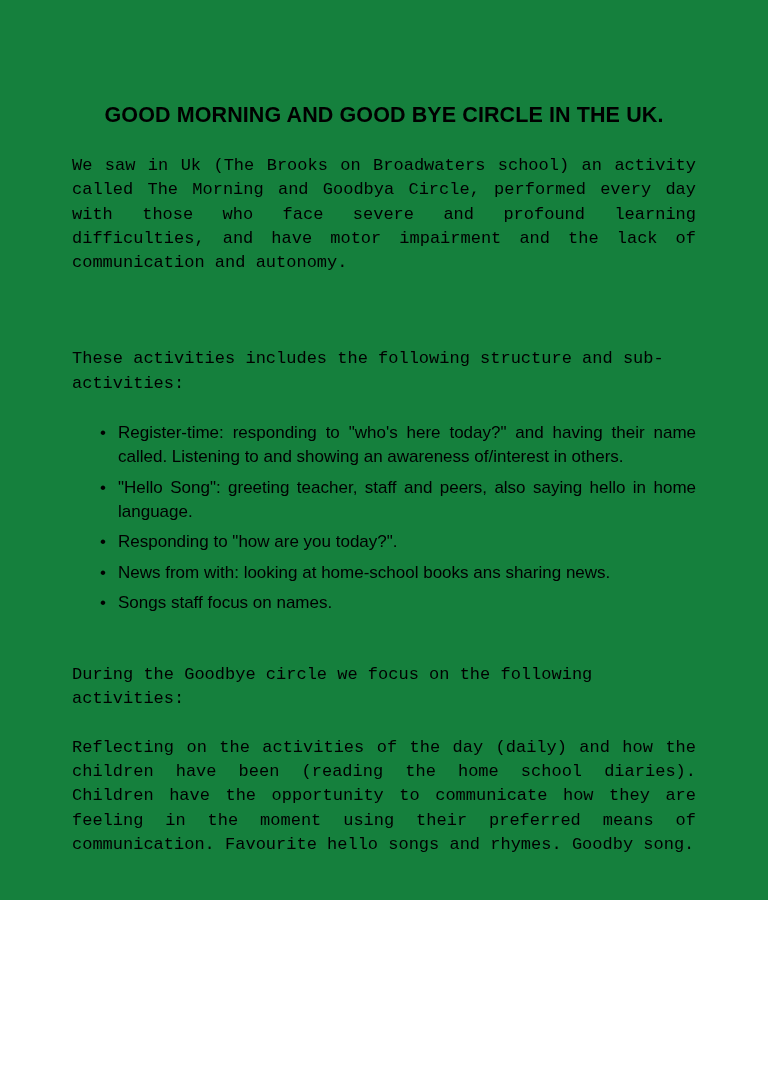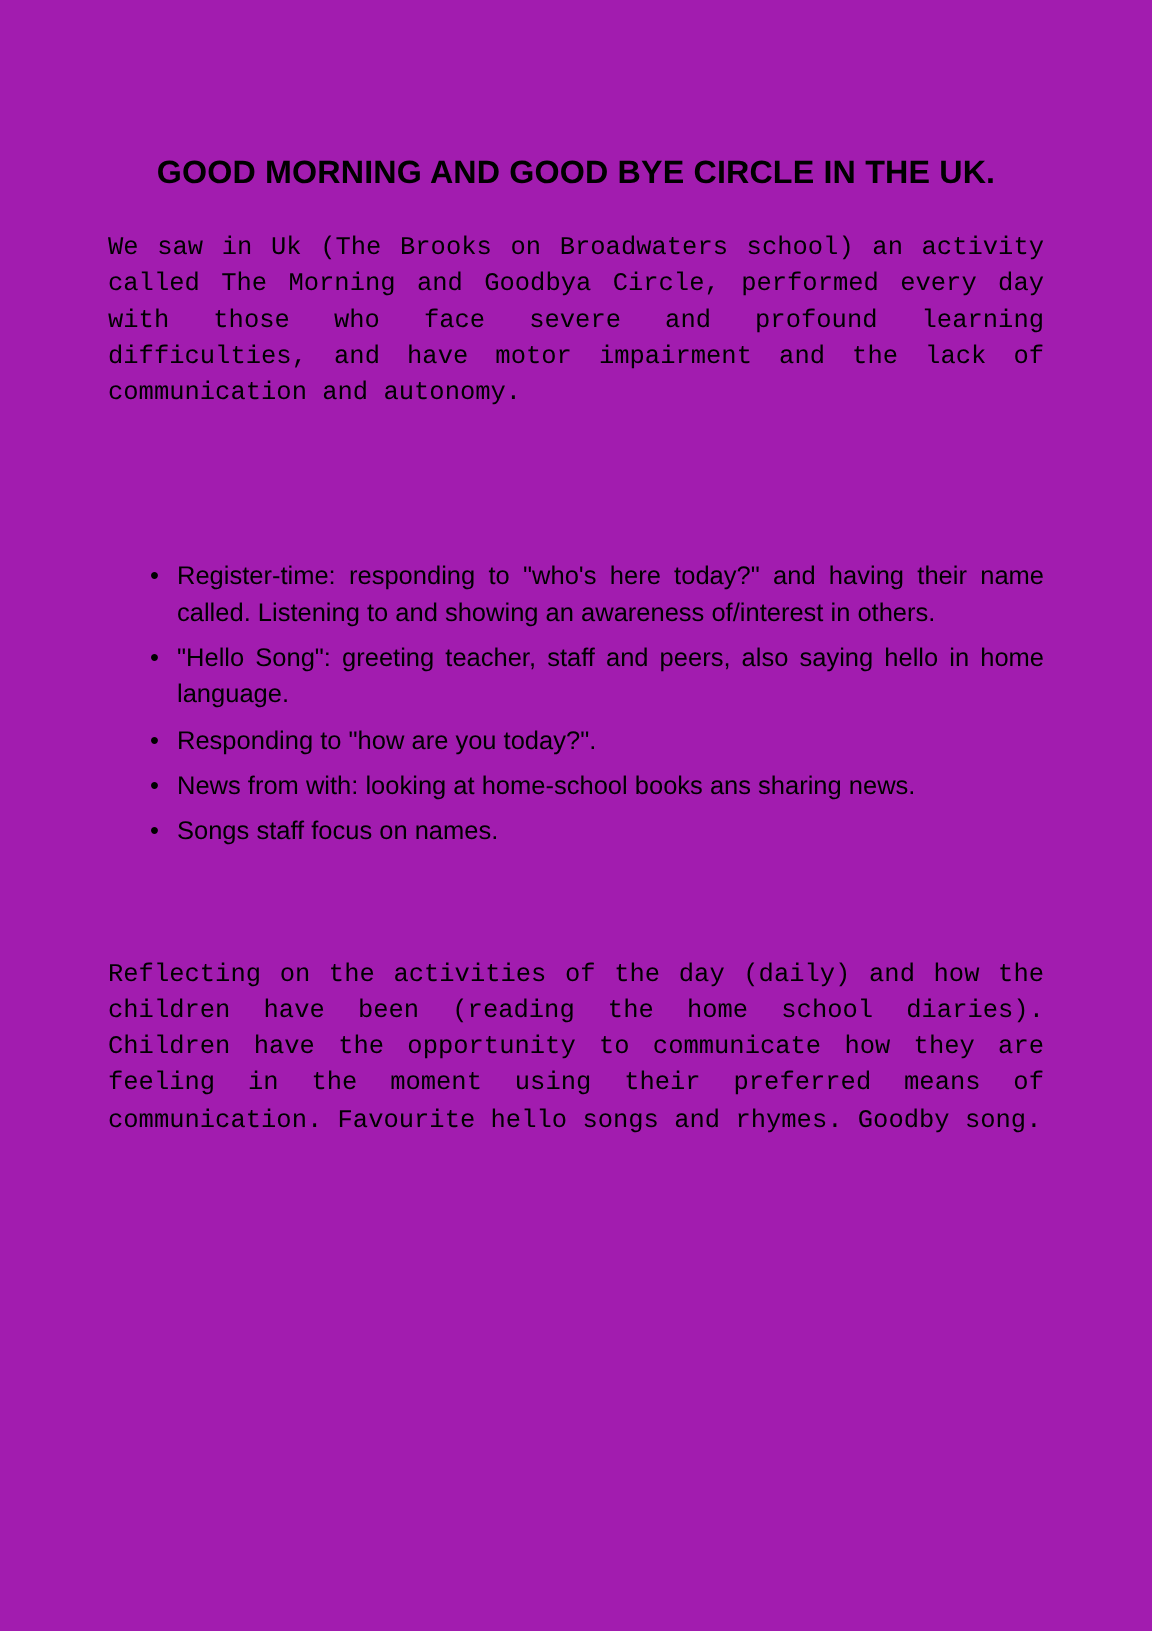--- a/index.html
+++ b/index.html
@@ -11,22 +11,22 @@
   body {
     width: 768px;
     height: 1087px;
     font-family: "Liberation Sans", sans-serif;
     color: #000000;
     overflow: hidden;
   }
   .page {
     position: relative;
     width: 768px;
-    height: 1087px;
-    background: #a21caf;
+    height: 900px;
+    background: #15803d;
     box-sizing: border-box;
   }
   .content {
     position: absolute;
     left: 72px;
     top: 100px;
     width: 624px;
   }
   .doc-title {
     font-size: 21.5px;
@@ -104,20 +104,21 @@
 
     <div class="spacer-title"></div>
 
     <p class="para">We saw in Uk (The Brooks on Broadwaters school) an activity called The Morning and Goodbya Circle, performed every day with those who face severe and profound learning difficulties, and have motor impairment and the lack of communication and autonomy.</p>
 
     <div class="spacer-para"></div>
 
 
     <div class="spacer-big"></div>
 
+    <p class="para left">These activities includes the following structure and sub-activities:</p>
 
     <div class="spacer-list-top"></div>
 
     <ul class="bullet-list">
       <li class="bullet-item">
         <span class="marker">•</span>
         <span class="btext">Register-time: responding to "who's here today?" and having their name called. Listening to and showing an awareness of/interest in others.</span>
       </li>
       <li class="bullet-item">
         <span class="marker">•</span>
@@ -132,19 +133,20 @@
         <span class="btext">News from with: looking at home-school books ans sharing news.</span>
       </li>
       <li class="bullet-item">
         <span class="marker">•</span>
         <span class="btext">Songs staff focus on names.</span>
       </li>
     </ul>
 
     <div class="spacer-big"></div>
 
+    <p class="para left">During the Goodbye circle we focus on the following activities:</p>
 
     <div class="spacer-para"></div>
 
     <p class="para">Reflecting on the activities of the day (daily) and how the children have been (reading the home school diaries). Children have the opportunity to communicate how they are feeling in the moment using their preferred means of communication. Favourite hello songs and rhymes. Goodby song.</p>
 
   </div>
 </div>
 
 </body></html>

